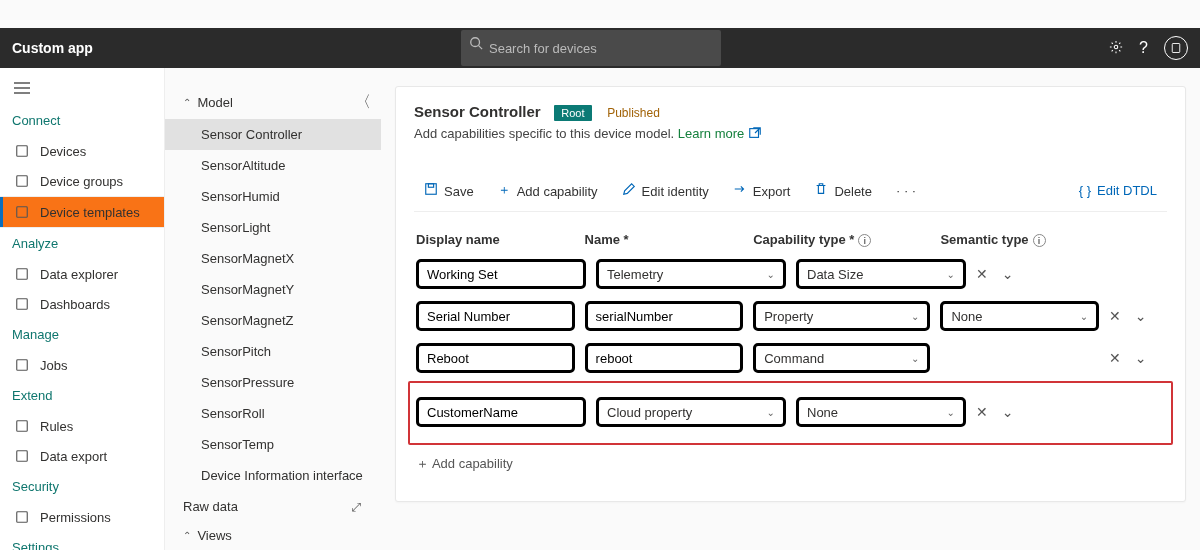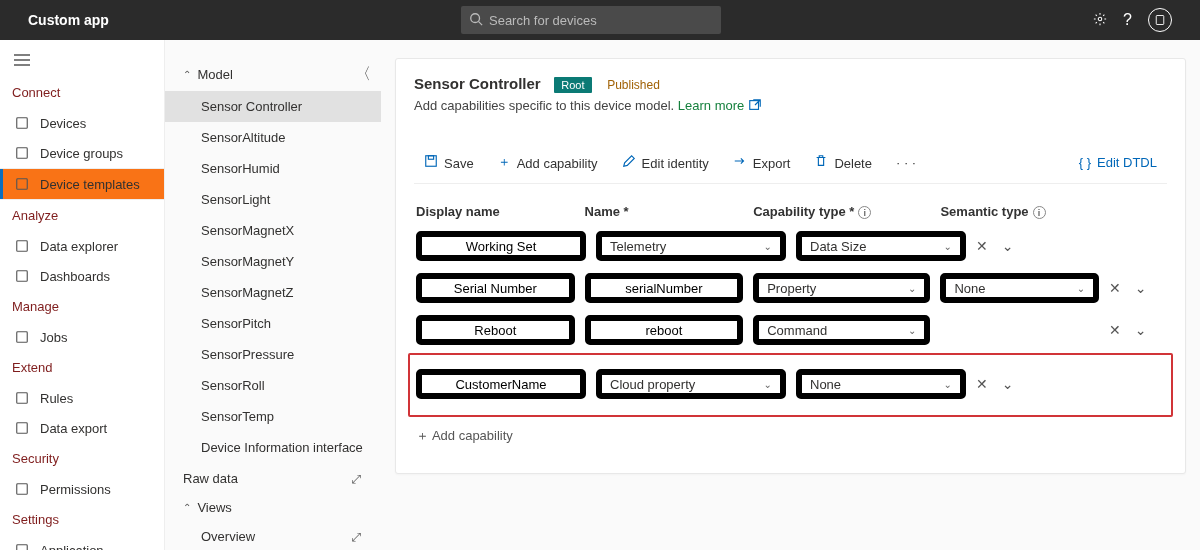--- a/index.html
+++ b/index.html
@@ -1,31 +1,31 @@
 <!DOCTYPE html>
 <html><head>
 <meta charset="utf-8">
 <style>
 * { box-sizing: border-box; margin: 0; padding: 0; font-family: "Segoe UI", -apple-system, sans-serif; }
 body { background: #fafafa; font-size: 13px; color: #323130; width: 1200px; height: 550px; overflow: hidden; }
-.topbar { background: #2b2b2b; height: 40px; display: flex; align-items: center; color: #fff; padding: 0 28px; }
+.topbar { background: #2b2b2b; height: 40px; display: flex; align-items: center; color: #fff; padding: 0 12px; margin-top: 28px; }
 .topbar .title { font-weight: 600; font-size: 14px; }
 .topbar .search { margin-left: auto; margin-right: auto; position: relative; left: -10px; }
-.topbar .search input { width: 260px; height: 28px; background: #4a4a4a; border: none; color: #ddd; padding: 0 10px 0 28px; font-size: 13px; border-radius: 2px; }
+.topbar .search input { width: 260px; height: 36px; background: #4a4a4a; border: none; color: #ddd; padding: 0 10px 0 28px; font-size: 13px; border-radius: 2px; }
 .topbar .search input::placeholder { color: #bbb; }
 .topbar .search .sicon { position: absolute; left: 8px; top: 6px; color: #bbb; }
 .topbar .right { display: flex; align-items: center; gap: 16px; }
 .topbar .right svg { stroke: #fff; }
 .topbar .circle-btn { width: 24px; height: 24px; border: 1px solid #fff; border-radius: 50%; display: flex; align-items: center; justify-content: center; }
 
 .layout { display: flex; height: calc(100% - 40px); }
 
 .sidebar { width: 165px; background: #fff; border-right: 1px solid #eee; padding-top: 10px; }
 .sidebar .ham { padding: 4px 14px 8px; }
-.sidebar .section { font-size: 13px; color: #7f1d1d; padding: 8px 12px; font-weight: 400; }
+.sidebar .section { font-size: 13px; color: #0f766e; padding: 8px 12px; font-weight: 400; }
 .sidebar .item { display: flex; align-items: center; gap: 10px; padding: 7px 12px 7px 14px; cursor: pointer; color: #323130; }
 .sidebar .item.active { background: #f97316; font-weight: 400; position: relative; border: 1px solid #eee; border-left: none; margin-right: -1px; }
 .sidebar .item.active::before { content:""; position:absolute; left:0; top:0; bottom:0; width:3px; background:#0a6ebd; }
 .sidebar .icn { width: 16px; height: 16px; display: inline-flex; align-items: center; justify-content: center; color: #555; }
 
 .tree-panel { width: 220px; padding: 18px 4px 0 0; }
 .tree-panel .thead { display: flex; align-items: center; padding: 6px 10px 6px 18px; cursor: pointer; }
 .tree-panel .thead .chev { margin-right: 6px; font-size: 10px; color: #555; }
 .tree-panel .backchev { margin-left: auto; font-size: 16px; color:#555; }
 .tree-panel .titem { padding: 8px 10px 8px 36px; cursor: pointer; font-size: 13px; }
@@ -48,21 +48,21 @@
 
 .cap-table { margin-top: 14px; }
 .cap-head { display: flex; gap: 10px; padding: 6px 2px; font-size: 13px; font-weight: 600; color: #333; align-items: flex-end; }
 .col-dn { width: 170px; }
 .col-nm { width: 170px; }
 .col-ct { width: 190px; }
 .col-st { width: 170px; }
 .col-act { width: 60px; }
 .info-ic { display:inline-block; width:13px; height:13px; border:1px solid #888; border-radius:50%; font-size:9px; line-height:12px; text-align:center; color:#666; margin-left:4px; }
 .cap-row { display: flex; gap: 10px; padding: 6px 2px; align-items: center; }
-.cap-row input, .cap-row .select { height: 30px; border: 6px solid #000000; padding: 0 8px; font-size: 13px; width: 100%; background:#fff; border-radius: 5px; text-align: center; }
+.cap-row input, .cap-row .select { height: 30px; border: 3px solid #000000; padding: 0 8px; font-size: 13px; width: 100%; background:#fff; border-radius: 5px; }
 .cap-row .select { display:flex; align-items:center; justify-content:space-between; cursor:pointer; }
 .cap-row .chv { color:#666; font-size: 10px; }
 .row-act { display: flex; align-items: center; gap: 14px; color: #555; }
 .row-act span { cursor: pointer; font-size: 14px; }
 .highlight-row { border: 2px solid #d13438; border-radius: 2px; margin: 2px -6px; padding: 14px 6px 16px; }
 .addcap { color: #555; padding: 8px 2px; cursor: pointer; font-size: 13px; }
 svg.ic { width:14px; height:14px; }
 </style>
 </head>
 <body>

